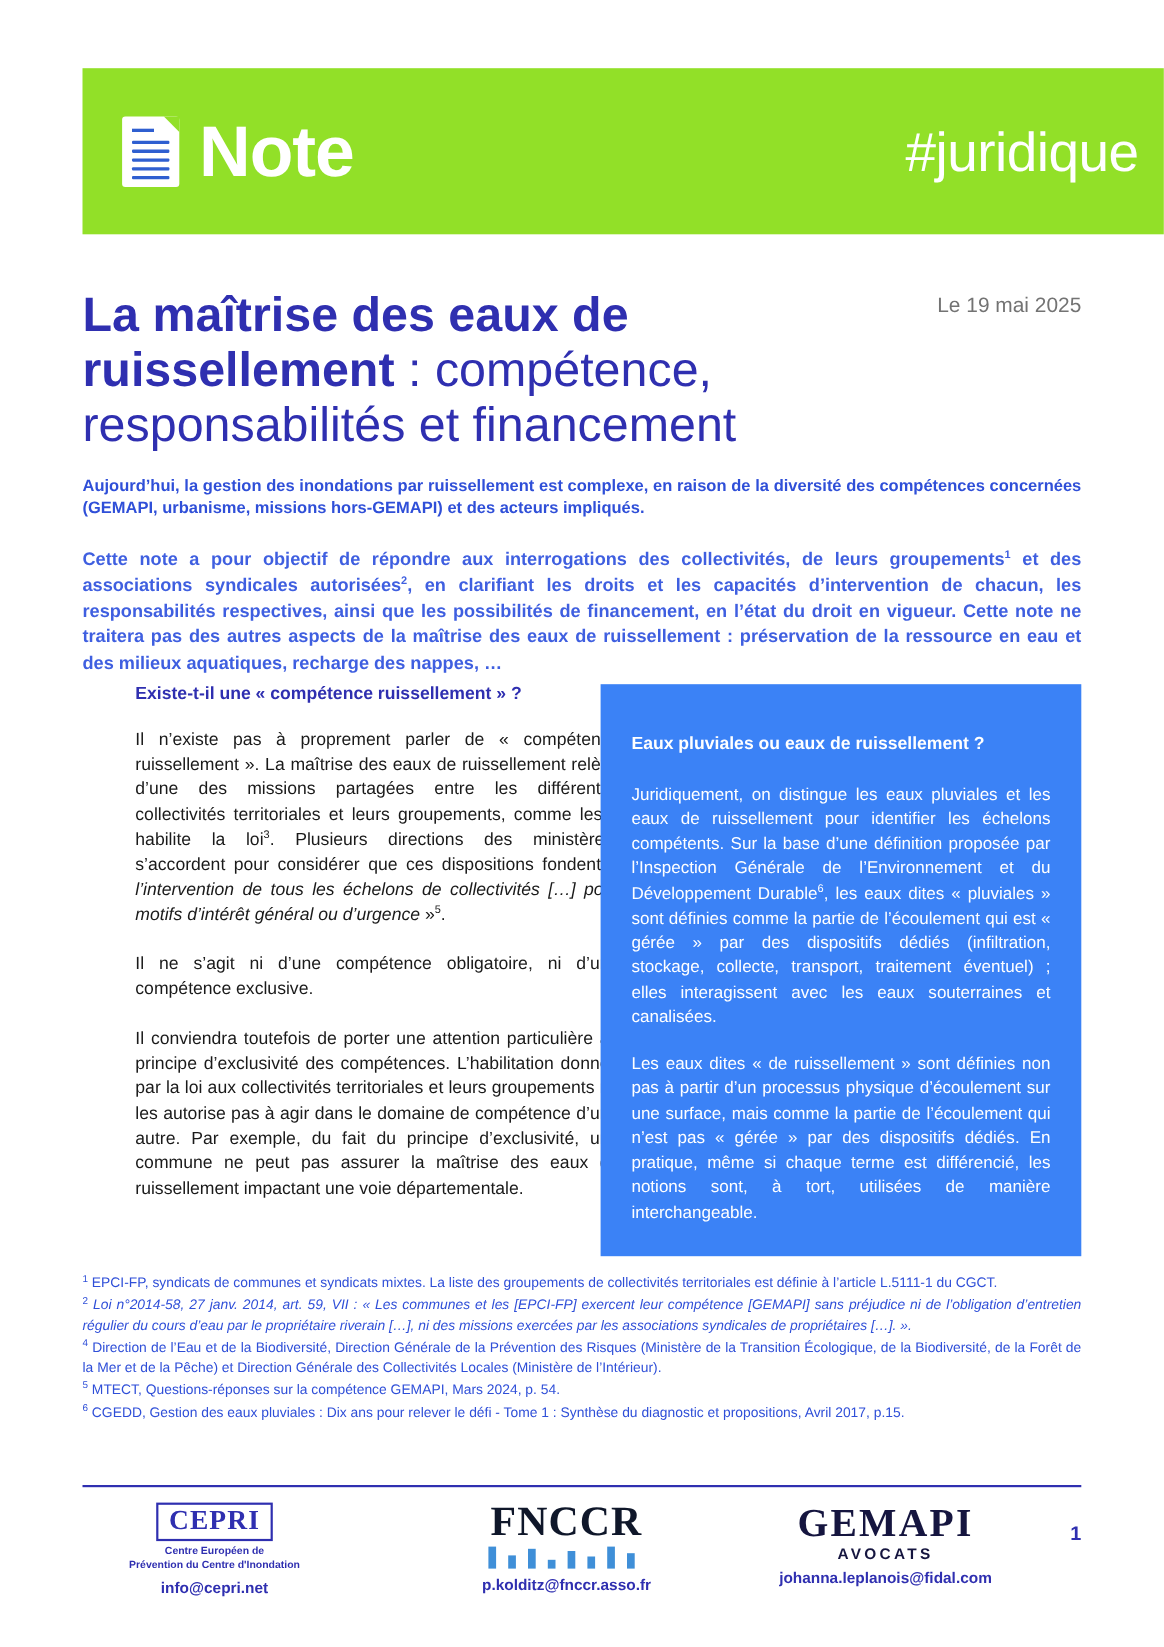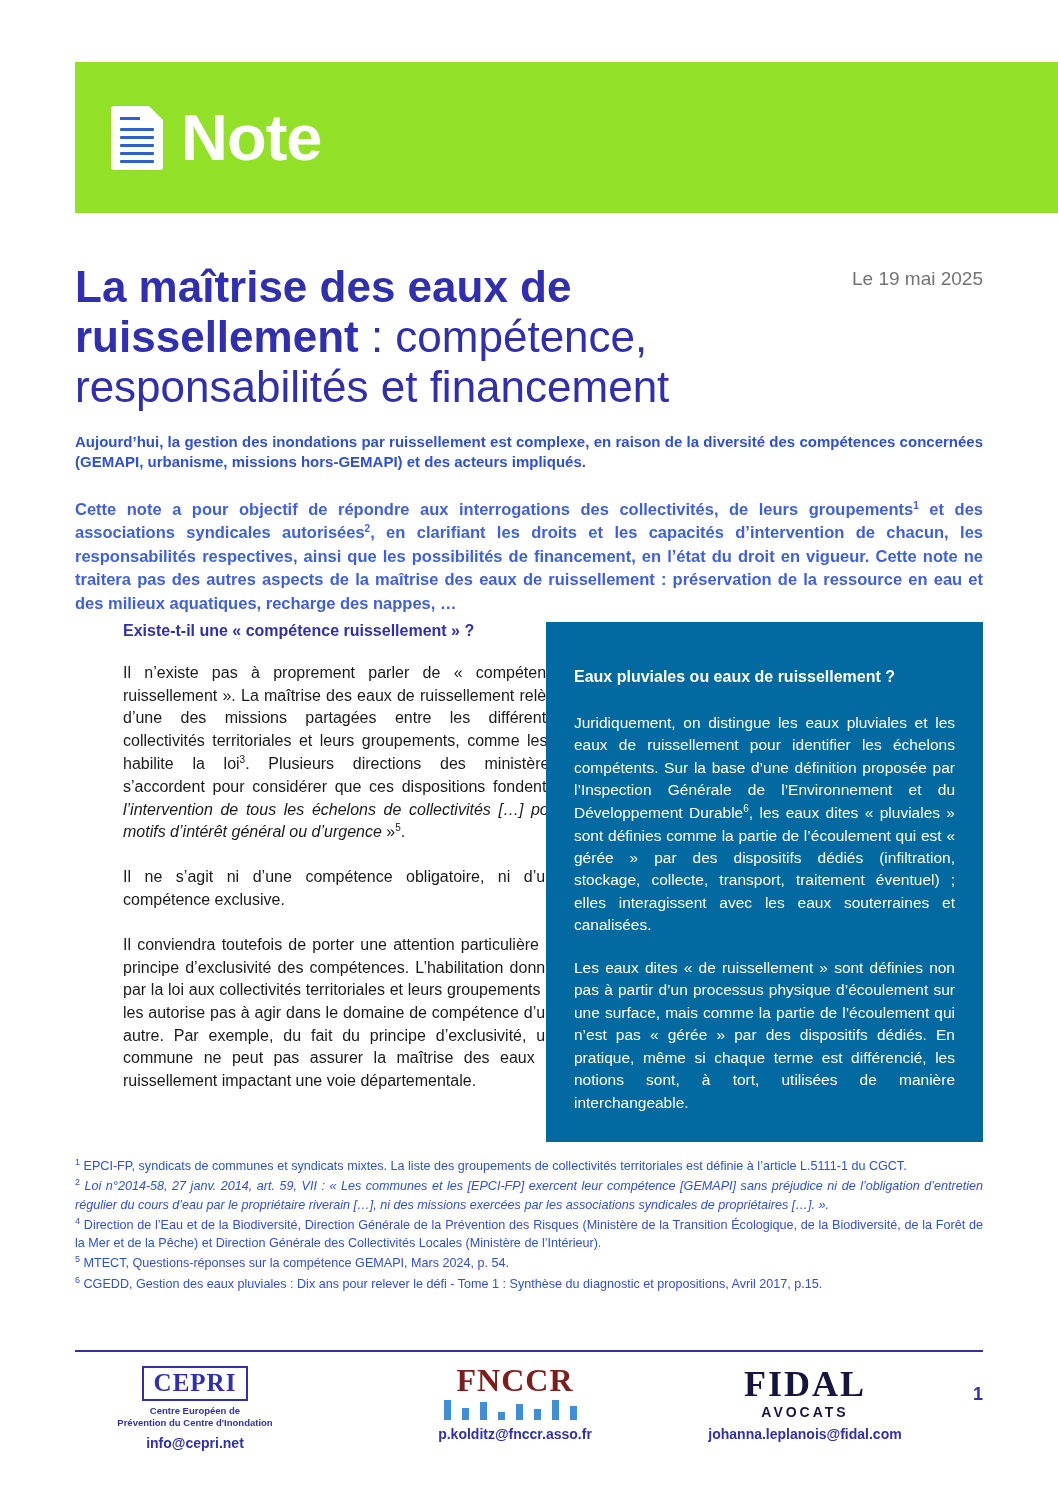--- a/index.html
+++ b/index.html
@@ -171,21 +171,21 @@
   .col-left p em { font-style: italic; }
   .col-left sup { font-size: 10px; }
 
   
   .box {
     position: absolute;
     left: 546px;
     top: 622px;
     width: 437px;
     height: 520px;
-    background: #0369a1;
+    background: #3b82f6;
     box-sizing: border-box;
     padding: 28px 28px 20px 28px;
     color: #ffffff;
   }
   .box h3 {
     margin: 18px 0 26px 0;
     font-size: 16px;
     font-weight: bold;
     color: #ffffff;
   }
@@ -250,23 +250,23 @@
     margin-top: 4px;
   }
   .f-mail {
     font-size: 14px;
     color: #2f2fb0;
     font-weight: bold;
     margin-top: 6px;
   }
   .f-fnccr { left: 300px; top: 2px; width: 280px; }
   .fnccr-logo {
-    font-size: 32px;
-    font-weight: bold;
-    color: #7f1d1d;
+    font-size: 38px;
+    font-weight: bold;
+    color: #0f172a;
     letter-spacing: 1px;
     font-family: "Liberation Serif", serif;
     line-height: 1;
     position: relative;
     display: inline-block;
   }
   .fnccr-bars {
     display: block;
     width: 150px;
     height: 22px;
@@ -316,20 +316,21 @@
         <div class="lines">
             <i></i>
             <i></i>
             <i></i>
             <i></i>
             <i></i>
           </div>
       </div>
       <div class="banner-title">Note</div>
     </div>
+    <div class="banner-tag">#juridique</div>
   </div>
 
   <div class="title-wrap">
     <div class="date">Le 19 mai 2025</div>
     <h1 class="main-title"><span class="strong">La maîtrise des eaux de ruissellement</span><span> : compétence, responsabilités et financement</span></h1>
   </div>
 
   <div class="intro-bold">Aujourd’hui, la gestion des inondations par ruissellement est complexe, en raison de la diversité des compétences concernées (GEMAPI, urbanisme, missions hors-GEMAPI) et des acteurs impliqués.</div>
 
   <div class="intro">
@@ -376,21 +377,21 @@
         <i style="left:58px;height:8px;"></i>
         <i style="left:76px;height:16px;"></i>
         <i style="left:94px;height:11px;"></i>
         <i style="left:112px;height:20px;"></i>
         <i style="left:130px;height:14px;"></i>
       </span>
       <div class="f-mail">p.kolditz@fnccr.asso.fr</div>
     </div>
 
     <div class="f-item f-fidal">
-      <div class="fidal-logo">FIDAL</div>
+      <div class="fidal-logo">GEMAPI</div>
       <div class="fidal-sub">AVOCATS</div>
       <div class="f-mail">johanna.leplanois@fidal.com</div>
     </div>
 
     <div class="page-num">1</div>
   </div>
 
 </div>
 
 </body></html>

